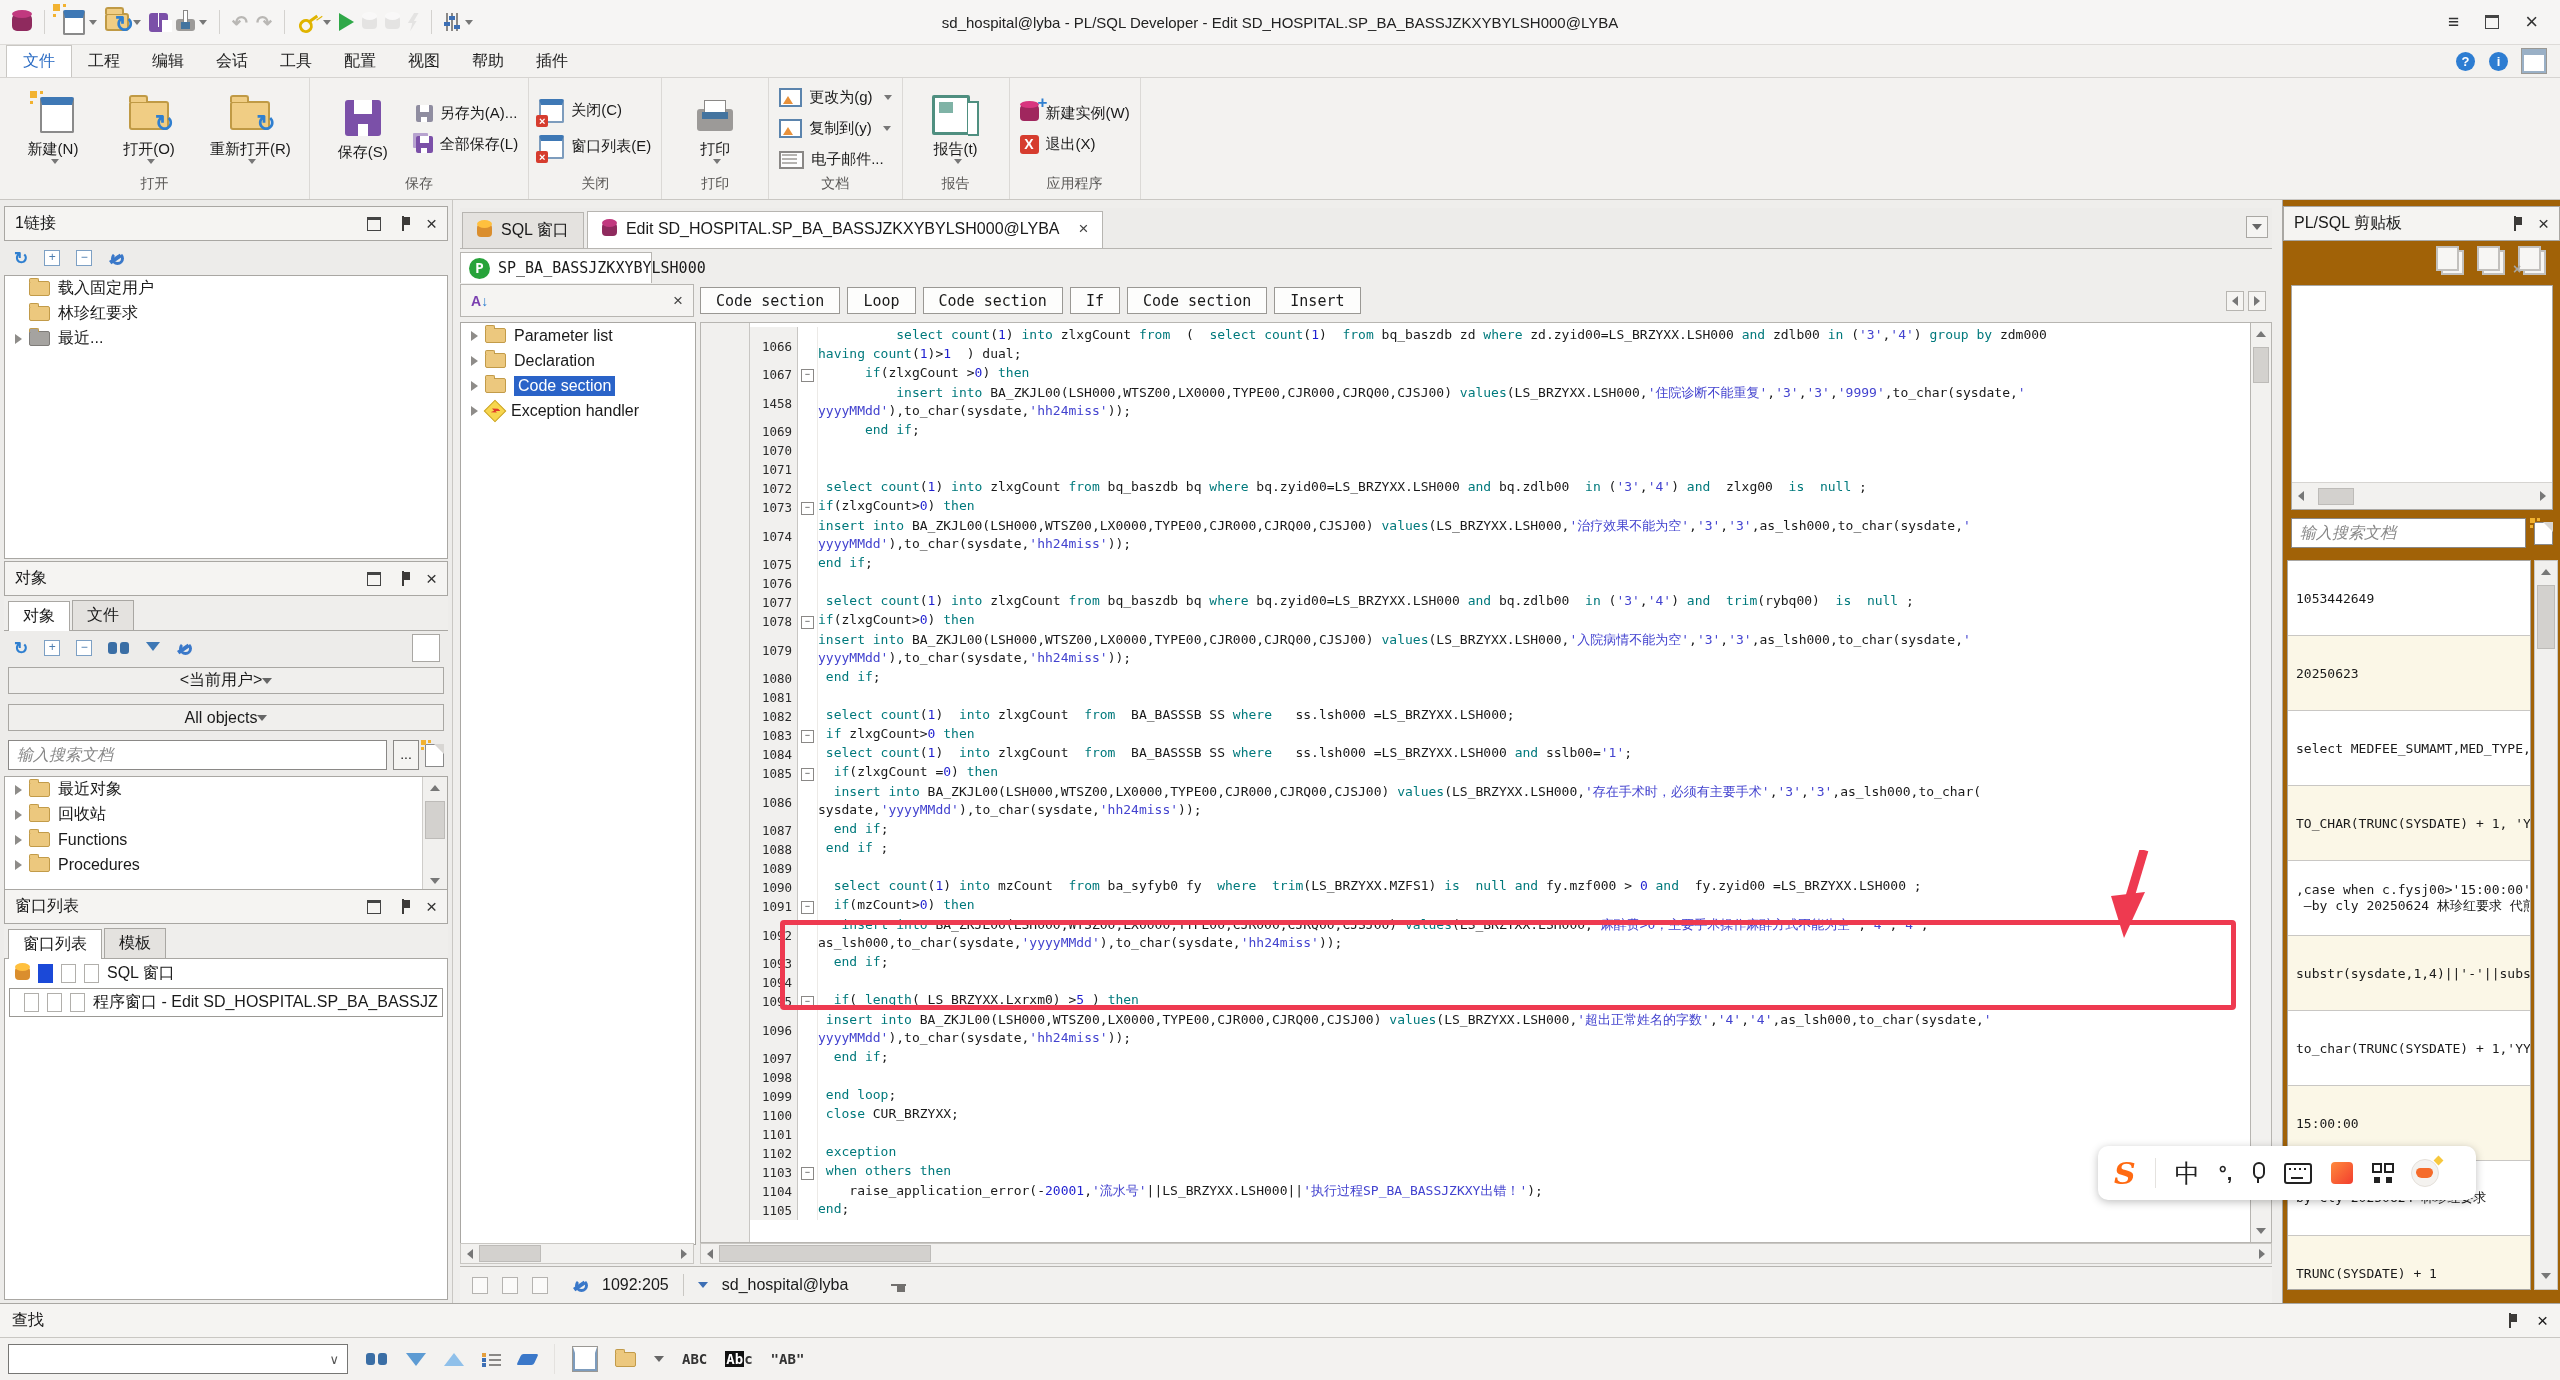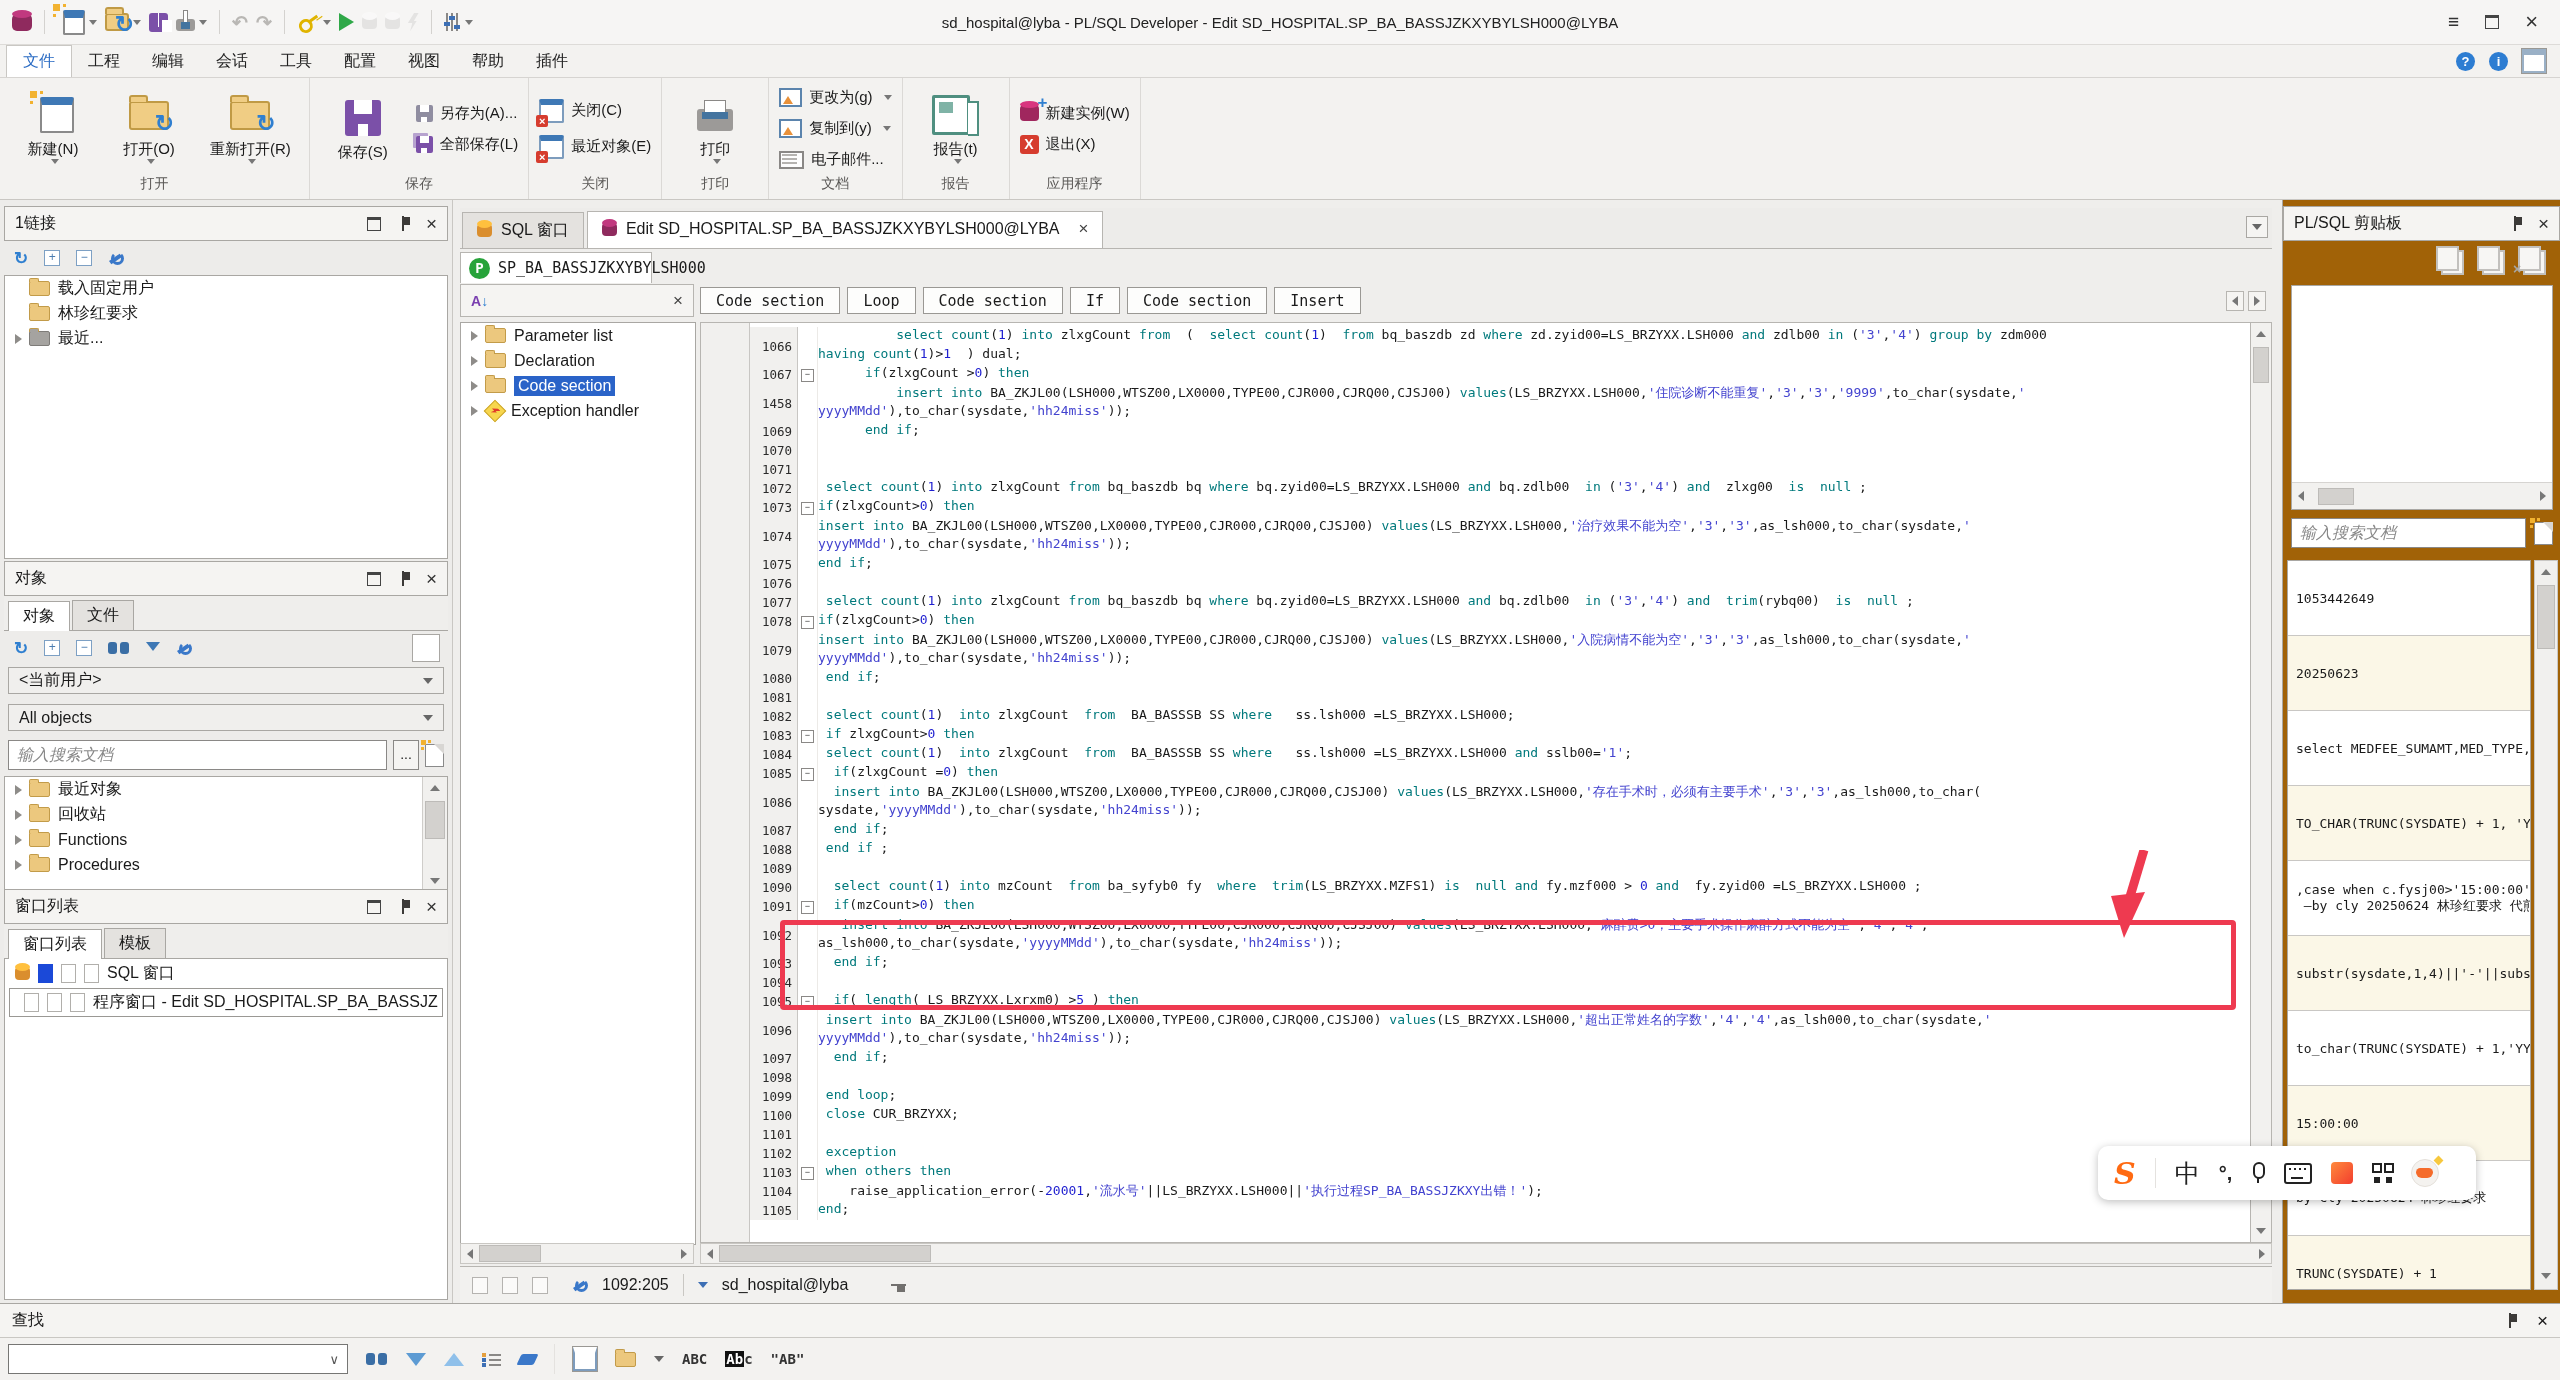--- a/index.html
+++ b/index.html
@@ -110,21 +110,21 @@
 .panelhdr .sp{margin-left:auto;display:flex;gap:16px;align-items:center}
 .panelhdr .x{font-size:19px;color:#333;line-height:1}
 .ptabs{display:flex;align-items:flex-end;height:34px;border-bottom:1px solid #a9a7a3;background:#efeeec;padding-left:4px}
 .ptab{font-size:16px;padding:4px 14px;border:1px solid #a9a7a3;border-bottom:none;background:#e4e2df;margin-right:2px}
 .ptab.act{background:#fff;position:relative;top:1px}
 .toolrow{display:flex;align-items:center;gap:16px;height:34px;padding:0 10px}
 .treebox{background:#fff;border:1px solid #a9a7a3;overflow:hidden;position:relative}
 .titem{display:flex;align-items:center;height:25px;font-size:16px;padding-left:10px;white-space:nowrap}
 .titem .lbl{margin-left:8px}
 .titem .lbl.sel{background:#2a63c8;color:#fff;padding:1px 4px}
-.combo{background:#f0efed;border:1px solid #a9a7a3;height:27px;display:flex;align-items:center;font-size:16px;padding:0 10px;justify-content:space-between;box-sizing:border-box}
+.combo{background:#f0efed;border:1px solid #a9a7a3;height:27px;display:flex;align-items:center;font-size:16px;padding:0 10px;justify-content:center;box-sizing:border-box}
 .cvv{width:0;height:0;border-left:5px solid transparent;border-right:5px solid transparent;border-top:6px solid #666}
 input.search{border:1px solid #8a8886;height:30px;font-size:16px;padding:0 8px;box-sizing:border-box;font-family:"Liberation Sans",sans-serif}
 input.search::placeholder{font-style:italic;color:#888}
 .sbtn{border:1px solid #8a8886;background:#f5f4f2;height:30px;width:26px;text-align:center;line-height:26px;font-size:14px;box-sizing:border-box}
 .vscroll{position:absolute;top:0;right:0;bottom:0;width:24px;background:#f1f0ee;border-left:1px solid #cfcdca}
 .vthumb{position:absolute;left:2px;right:2px;background:#d3d1ce;border:1px solid #bdbbb8}
 .sbarr{position:absolute;left:0;right:0;height:22px;display:flex;align-items:center;justify-content:center}
 
 .wrow{display:flex;align-items:center;gap:8px;height:27px;font-size:16px;padding:0 6px;margin:1px 4px;white-space:nowrap;overflow:hidden}
 .wrow.sel{border:1px solid #9a9894}
@@ -336,21 +336,21 @@
       </div>
       <div class="rgrp">
         <div class="rbody">
           <div class="rcol">
             <div class="rsmall">
               <span class="ic ic-close-win"></span>
               <span>关闭(C)</span>
             </div>
             <div class="rsmall">
               <span class="ic ic-close-all"></span>
-              <span>最近对象(E)</span>
+              <span>窗口列表(E)</span>
             </div>
           </div>
         </div>
         <div class="rglabel">关闭</div>
       </div>
       <div class="rgrp">
         <div class="rbody">
           <div class="rbig">
             <div class="ricon">
               <span class="ic ic-printer"></span>

